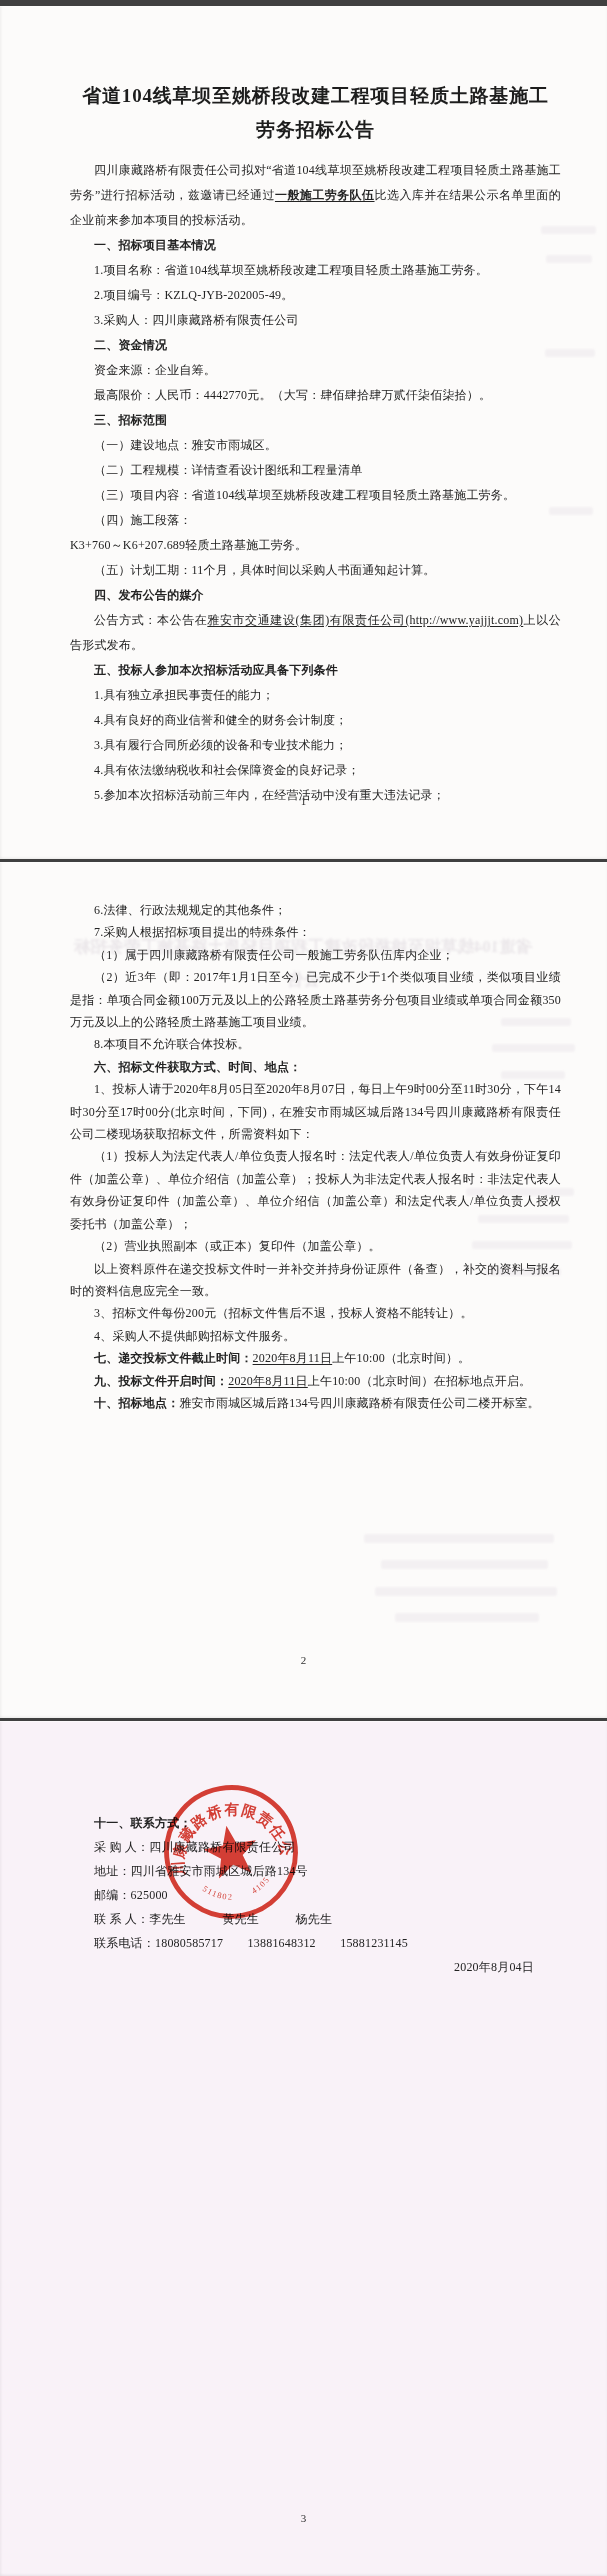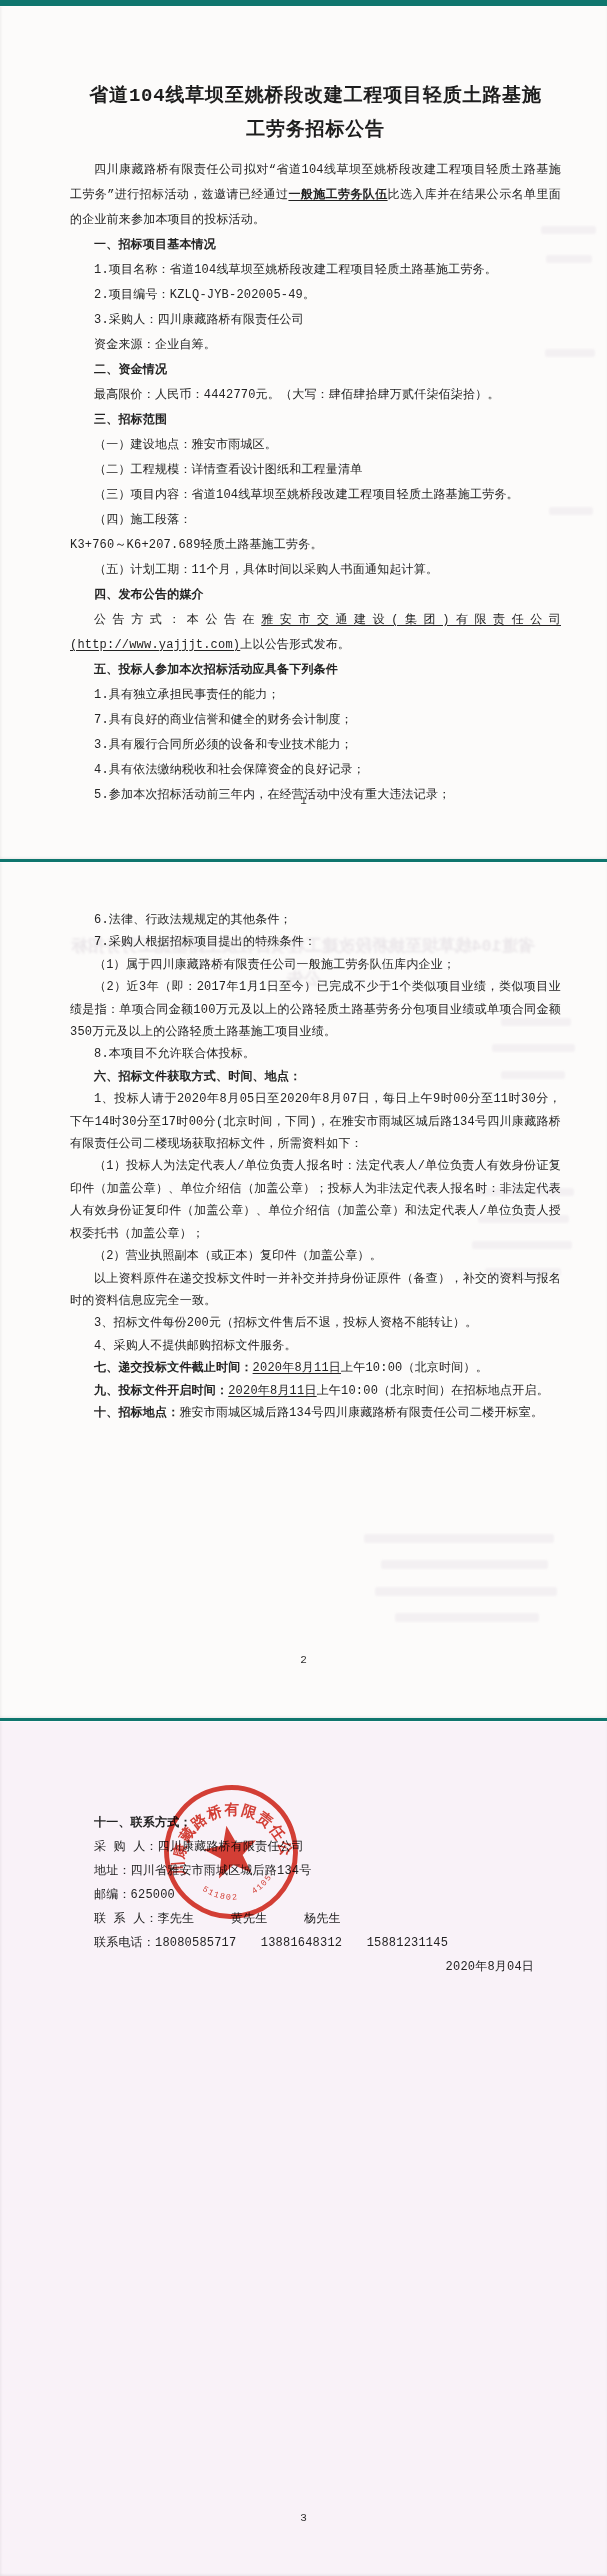--- a/index.html
+++ b/index.html
@@ -1,17 +1,17 @@
 <!DOCTYPE html>
 <html style="font-size:12px"><head>
 <meta charset="utf-8">
 <style>
   html,body{margin:0;padding:0;background:#e7e4e6;}
-  .canvas{position:relative;width:607px;height:2576px;background:#0f766e;overflow:hidden;
-          font-family:Liberation Mono, monospace;}
+  .canvas{position:relative;width:607px;height:2576px;background:#404040;overflow:hidden;
+          font-family:Liberation Serif, serif;}
   .page{position:absolute;left:0;width:607px;background:#fcfbfa;
         box-shadow:inset 0 0.8px 0 rgba(255,255,255,.8), inset 0 -1.5px 2.3px rgba(0,0,0,.05), inset 1.5px 0 2.3px rgba(0,0,0,.03);}
   .page1{top:6px;height:853px;}
   .page2{top:862px;height:856px;}
   .page3{top:1721px;height:855px;background:#f9f2f8;}
   .inner{padding:0 46px 0 70px;position:relative;}
   .doc-title{margin:73px auto 10.6px;width:470px;text-align:center;font-size:19px;font-weight:bold;
              letter-spacing:0.8px;line-height:34px;color:#1d1d1d;}
   .ln{margin:0;font-size:12px;line-height:25px;text-align:justify;color:#232323;letter-spacing:0.2px;}
   .page2 .ln{line-height:22.4px;}
@@ -38,56 +38,56 @@
     <i class="gb" style="top:249px;right:15px;width:46px;height:8.3px;"></i>
     <i class="gb" style="top:343px;right:12px;width:50px;height:8.3px;"></i>
     <i class="gb" style="top:501px;right:13.7px;width:44px;height:8.3px;"></i>
     <div class="inner">
       <h1 class="doc-title">省道104线草坝至姚桥段改建工程项目轻质土路基施工劳务招标公告</h1>
       <p class="ln ind"><span>四川康藏路桥有限责任公司拟对“省道104线草坝至姚桥段改建工程项目轻质土路基施工劳务”进行招标活动，兹邀请已经通过</span><span class="b u">一般施工劳务队伍</span><span>比选入库并在结果公示名单里面的企业前来参加本项目的投标活动。</span></p>
       <p class="ln ind b">一、招标项目基本情况</p>
       <p class="ln ind">1.项目名称：省道104线草坝至姚桥段改建工程项目轻质土路基施工劳务。</p>
       <p class="ln ind">2.项目编号：KZLQ-JYB-202005-49。</p>
       <p class="ln ind">3.采购人：四川康藏路桥有限责任公司</p>
+      <p class="ln ind b">二、资金情况</p>
       <p class="ln ind">资金来源：企业自筹。</p>
-      <p class="ln ind b">二、资金情况</p>
       <p class="ln ind">最高限价：人民币：4442770元。（大写：肆佰肆拾肆万贰仟柒佰柒拾）。</p>
       <p class="ln ind b">三、招标范围</p>
       <p class="ln ind">（一）建设地点：雅安市雨城区。</p>
       <p class="ln ind">（二）工程规模：详情查看设计图纸和工程量清单</p>
       <p class="ln ind">（三）项目内容：省道104线草坝至姚桥段改建工程项目轻质土路基施工劳务。</p>
       <p class="ln ind">（四）施工段落：</p>
       <p class="ln">K3+760～K6+207.689轻质土路基施工劳务。</p>
       <p class="ln ind">（五）计划工期：11个月，具体时间以采购人书面通知起计算。</p>
       <p class="ln ind b">四、发布公告的媒介</p>
       <p class="ln ind"><span>公告方式：本公告在</span><span class="u">雅安市交通建设(集团)有限责任公司(http://www.yajjjt.com)</span><span>上以公告形式发布。</span></p>
       <p class="ln ind b">五、投标人参加本次招标活动应具备下列条件</p>
       <p class="ln ind">1.具有独立承担民事责任的能力；</p>
-      <p class="ln ind">7.具有良好的商业信誉和健全的财务会计制度；</p>
+      <p class="ln ind">4.具有良好的商业信誉和健全的财务会计制度；</p>
       <p class="ln ind">3.具有履行合同所必须的设备和专业技术能力；</p>
       <p class="ln ind">4.具有依法缴纳税收和社会保障资金的良好记录；</p>
       <p class="ln ind">5.参加本次招标活动前三年内，在经营活动中没有重大违法记录；</p>
     </div>
     <div class="pn">1</div>
   </section>
 
   <section class="page page2">
     <div class="ghost-title">省道104线草坝至姚桥段改建工程项目轻质土路基施工劳务招标公告</div>
     <i class="gb" style="top:156px;right:36px;width:70px;height:8.3px;"></i>
     <i class="gb" style="top:182px;right:32px;width:83px;height:8.3px;"></i>
     <i class="gb" style="top:209px;right:42px;width:64px;height:8.3px;"></i>
     <i class="gb" style="top:326px;right:33px;width:108px;height:8.3px;"></i>
     <i class="gb" style="top:353px;right:38px;width:91px;height:8.3px;"></i>
     <i class="gb" style="top:379px;right:35px;width:100px;height:8.3px;"></i>
     <i class="gb" style="top:406px;right:46px;width:76px;height:8.3px;"></i>
     <i class="gb" style="top:672px;right:53px;width:190px;height:9px;"></i>
     <i class="gb" style="top:698px;right:59px;width:167px;height:9px;"></i>
     <i class="gb" style="top:725px;right:50px;width:182px;height:9px;"></i>
     <i class="gb" style="top:751px;right:68px;width:144px;height:9px;"></i>
-    <div class="inner" style="padding-top:47px;">
+    <div class="inner" style="padding-top:37px;">
       <p class="ln ind">6.法律、行政法规规定的其他条件；</p>
       <p class="ln ind">7.采购人根据招标项目提出的特殊条件：</p>
       <p class="ln ind">（1）属于四川康藏路桥有限责任公司一般施工劳务队伍库内企业；</p>
       <p class="ln ind">（2）近3年（即：2017年1月1日至今）已完成不少于1个类似项目业绩，类似项目业绩是指：单项合同金额100万元及以上的公路轻质土路基劳务分包项目业绩或单项合同金额350万元及以上的公路轻质土路基施工项目业绩。</p>
       <p class="ln ind">8.本项目不允许联合体投标。</p>
       <p class="ln ind b">六、招标文件获取方式、时间、地点：</p>
       <p class="ln ind">1、投标人请于2020年8月05日至2020年8月07日，每日上午9时00分至11时30分，下午14时30分至17时00分(北京时间，下同)，在雅安市雨城区城后路134号四川康藏路桥有限责任公司二楼现场获取招标文件，所需资料如下：</p>
       <p class="ln ind">（1）投标人为法定代表人/单位负责人报名时：法定代表人/单位负责人有效身份证复印件（加盖公章）、单位介绍信（加盖公章）；投标人为非法定代表人报名时：非法定代表人有效身份证复印件（加盖公章）、单位介绍信（加盖公章）和法定代表人/单位负责人授权委托书（加盖公章）；</p>
       <p class="ln ind">（2）营业执照副本（或正本）复印件（加盖公章）。</p>
       <p class="ln ind">以上资料原件在递交投标文件时一并补交并持身份证原件（备查），补交的资料与报名时的资料信息应完全一致。</p>

